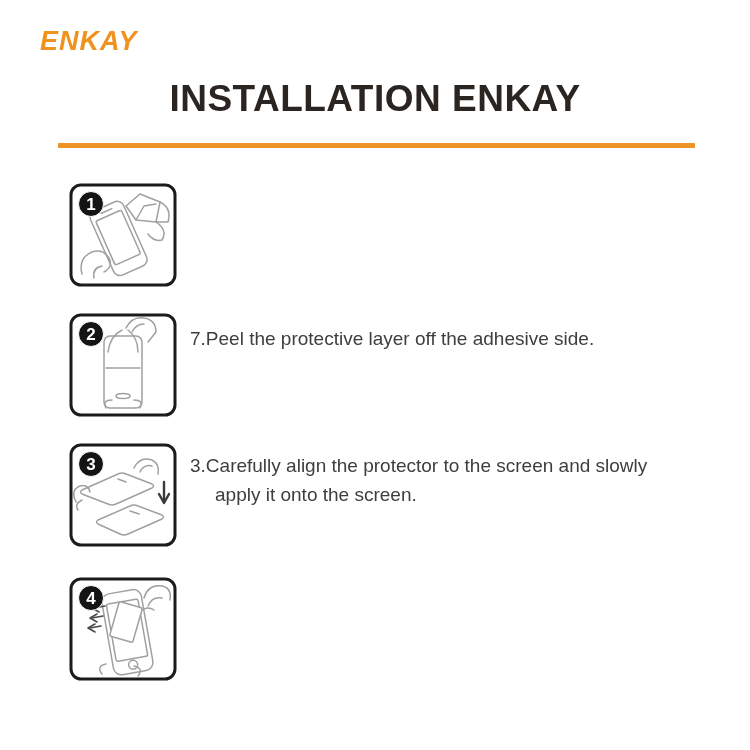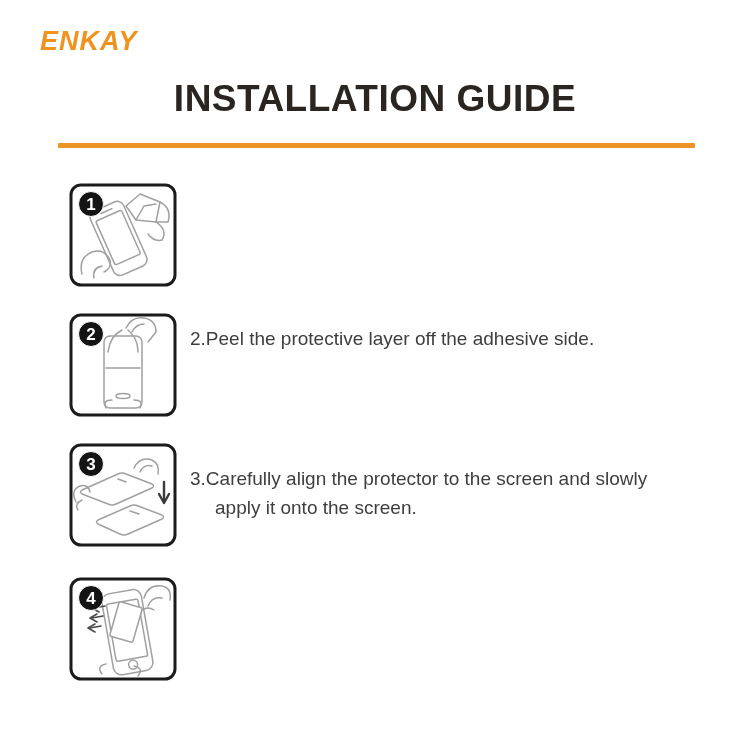--- a/index.html
+++ b/index.html
@@ -40,31 +40,31 @@
   .art .dark2{stroke:#4A4A4A;stroke-width:1.6;}
   .badge{fill:var(--badge-bg,#141414);stroke:#fff;stroke-width:1;}
   .badge-num{fill:#fff;font-size:17px;font-weight:bold;text-anchor:middle;
     font-family:"Liberation Sans","DejaVu Sans",sans-serif;}
   .txt{
     margin:6px 0 0 12px;max-width:545px;
     font-size:19px;line-height:29px;color:var(--text-color,#3E3E3E);
     white-space:pre-line;padding-left:25px;text-indent:-25px;
   }
   .row:nth-child(2) .txt{margin-top:12px;}
-  .row:nth-child(3) .txt{margin-top:22px;}
+  .row:nth-child(3) .txt{margin-top:9px;}
   .row:nth-child(4) .txt{margin-top:12px;}
 </style>
 </head>
 <body>
 
 <div class="canvas">
 
   <div class="logo">ENKAY</div>
 
-  <h1 class="title">INSTALLATION GUIDE</h1>
+  <h1 class="title">INSTALLATION ENKAY</h1>
 
   <div class="rule"></div>
 
   <div class="steps">
 
     <div class="row">
       <svg class="illu" viewBox="0 0 110 106">
         <rect class="frame" x="3" y="3" width="104" height="100" rx="10"></rect>
         <g class="art">
           <g transform="rotate(-24 50 60)">
@@ -94,21 +94,21 @@
           <path d="M70,40 Q70,26 60,18"></path>
           <path d="M58,16 Q64,4 76,6 Q88,8 88,20 L80,30"></path>
           <path d="M64,20 Q68,12 76,12"></path>
           <ellipse cx="55" cy="84" rx="7" ry="2.5"></ellipse>
           <path d="M38,96 Q34,88 44,88"></path>
           <path d="M72,96 Q76,88 66,88"></path>
         </g>
         <circle class="badge" cx="23" cy="22" r="12.5"></circle>
         <text class="badge-num" x="23" y="28">2</text>
       </svg>
-      <p class="txt">2.Peel the protective layer off the adhesive side.</p>
+      <p class="txt">7.Peel the protective layer off the adhesive side.</p>
     </div>
 
     <div class="row">
       <svg class="illu" viewBox="0 0 110 106">
         <rect class="frame" x="3" y="3" width="104" height="100" rx="10"></rect>
         <g class="art">
           <path d="M14,48 L50,32 Q54,30 58,32 L84,42 Q87,44 84,46 L48,62 Q44,64 40,62 L14,52 Q11,50 14,48 Z"></path>
           <line x1="50" y1="37" x2="58" y2="40"></line>
           <path d="M30,78 L62,64 Q66,62 70,64 L94,73 Q97,75 94,77 L60,92 Q56,94 52,92 L30,82 Q27,80 30,78 Z"></path>
           <line x1="62" y1="69" x2="71" y2="72"></line>

